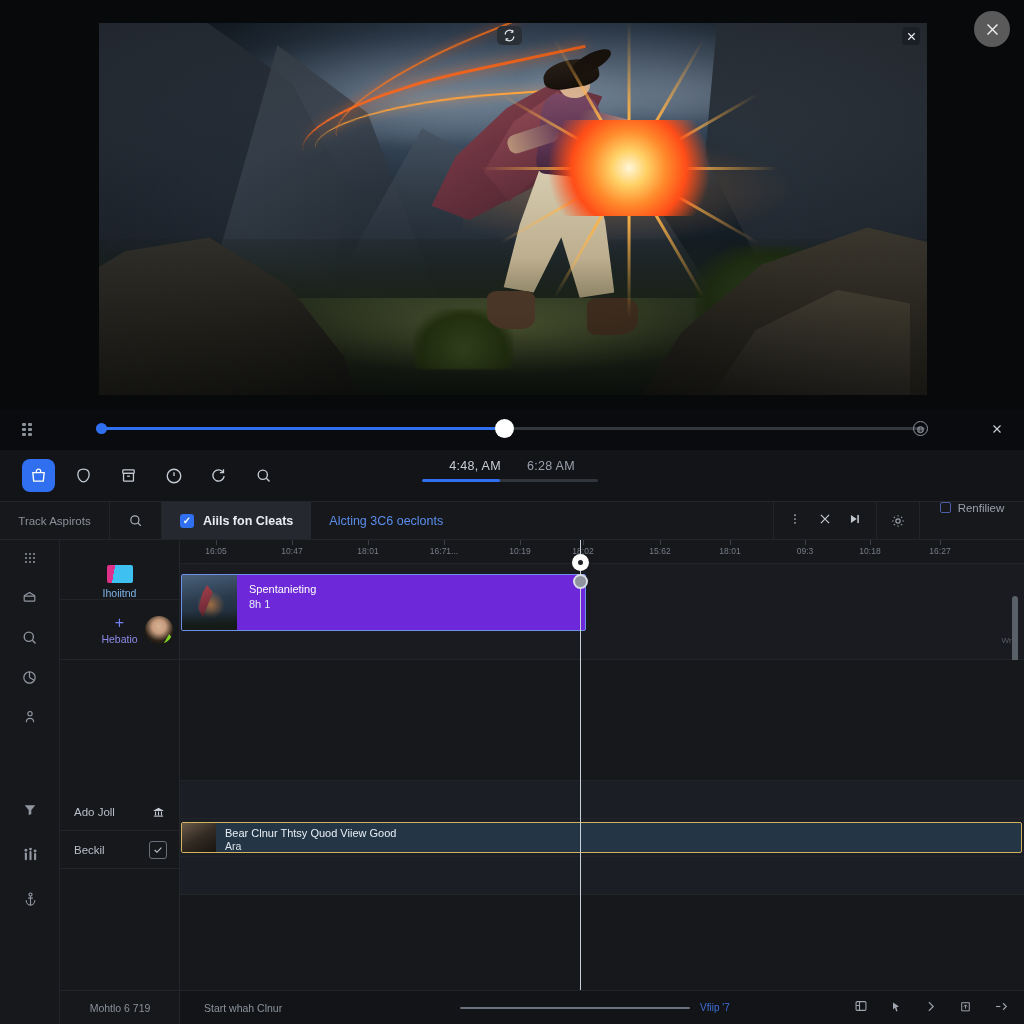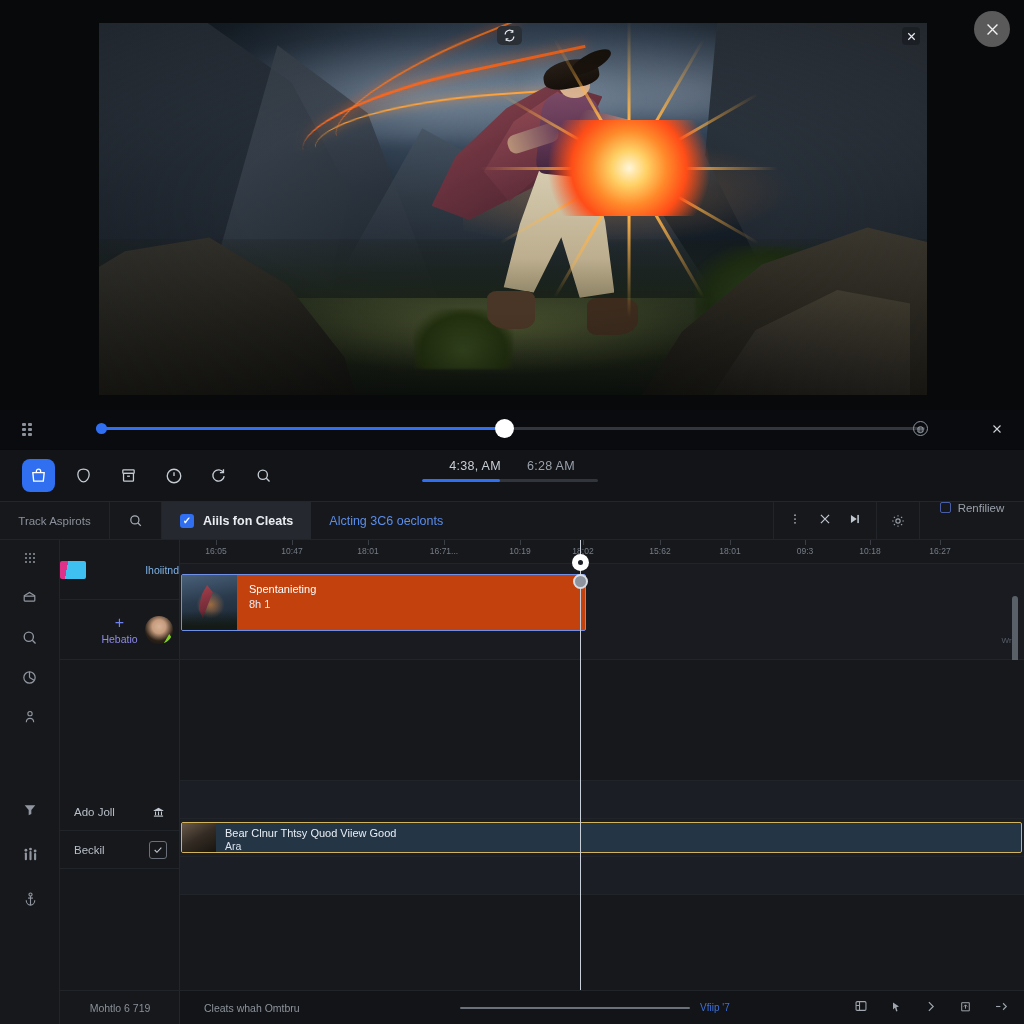--- a/index.html
+++ b/index.html
@@ -352,22 +352,22 @@
   .rail-top { padding-top: 10px; display: flex; flex-direction: column; align-items: center; gap: 19px; }
   .rail-bot { position: absolute; bottom: 112px; left: 0; width: 60px;
     display: flex; flex-direction: column; align-items: center; gap: 24px; }
   .rail i { color: #9196a0; display: block; }
 
   .heads {
     width: 120px; background: #16181c; border-right: 1px solid #23262b;
     flex: none; position: relative;
   }
   .head-row { border-bottom: 1px solid #212429; position: relative; }
-  .head-thumb-row { height: 60px; display: flex; flex-direction: row;
-    align-items: center; justify-content: space-between; gap: 4px; }
+  .head-thumb-row { height: 60px; display: flex; flex-direction: column;
+    align-items: center; justify-content: flex-end; gap: 4px; }
   .mini-thumb {
     width: 26px; height: 18px; border-radius: 2px;
     background: linear-gradient(100deg, #e0318a 0%, #e0318a 28%, #3ec0f0 28%, #3ec0f0 100%);
   }
   .head-name { font-size: 10.5px; color: #7fb3e8; }
   .head-add-row { height: 60px; display: flex; flex-direction: column;
     align-items: center; justify-content: center; gap: 2px; position: relative; }
   .plus { color: #6f82f0; font-size: 16px; line-height: 1; }
   .head-add-name { font-size: 10.5px; color: #8d8ae8; }
   .avatar {
@@ -413,21 +413,21 @@
   .track { position: relative; border-bottom: 1px solid #212429; }
   .track-main { height: 96px; background: #191b20; }
   .track-empty1 { height: 121px; background: #16181c; }
   .track-row2 { height: 38px; background: #1b1e24; }
   .track-row3 { height: 38px; background: #1b1e24; }
   .track-row4 { height: 38px; background: #1b1e24; }
   .track-tail { height: 103px; background: #16181c; }
 
   .clip {
     position: absolute; top: 10px; height: 57px;
-    background: #c2410c; border: 1px solid #6f90e8; border-radius: 2px;
+    background: #6d28d9; border: 1px solid #6f90e8; border-radius: 2px;
     display: flex; overflow: hidden;
   }
   .clip-thumb {
     width: 55px; height: 100%; flex: none;
     background:
       radial-gradient(circle at 52% 54%, rgba(255,150,60,.55), rgba(255,120,40,0) 34%),
       linear-gradient(170deg, #49617a 0%, #2a3a4c 46%, #18222c 100%);
     position: relative;
   }
   .clip-thumb::before {
@@ -627,21 +627,21 @@
         <div class="tb-btn">
           <svg width="17" height="17" viewBox="0 0 24 24" fill="none" stroke="#c6ccd4" stroke-width="1.9">
             <circle cx="11" cy="11" r="6.5"></circle>
               <path d="M16 16l4.5 4.5"></path>
           </svg>
         </div>
       </div>
 
       <div class="tb-center">
         <div class="tb-times">
-          <span class="tb-time">4:38, AM</span>
+          <span class="tb-time">4:48, AM</span>
           <span class="tb-time dim">6:28 AM</span>
         </div>
         <div class="tb-underline">
             <i></i>
           </div>
       </div>
 
     </div>
 
     <div class="tabstrip">
@@ -851,21 +851,21 @@
         <div class="playhead" style="left:400px">
           <div class="ph-knob">
               <i></i>
             </div>
           <div class="ph-knob2"></div>
         </div>
       </div>
     </div>
 
     <div class="footer">
-      <span class="ft-status">Cleats whah Omtbru</span>
+      <span class="ft-status">Start whah Clnur</span>
       <span class="ft-bar"></span>
       <span class="ft-link">Vfiip '7</span>
       <span class="ft-icons">
         <i>
           <svg width="14" height="14" viewBox="0 0 24 24" fill="none" stroke="#a0a6af" stroke-width="1.8">
             <rect x="3.5" y="4.5" width="17" height="15" rx="2"></rect>
               <path d="M9.5 4.5v15M3.5 11h6"></path>
           </svg>
         </i>
         <i>

